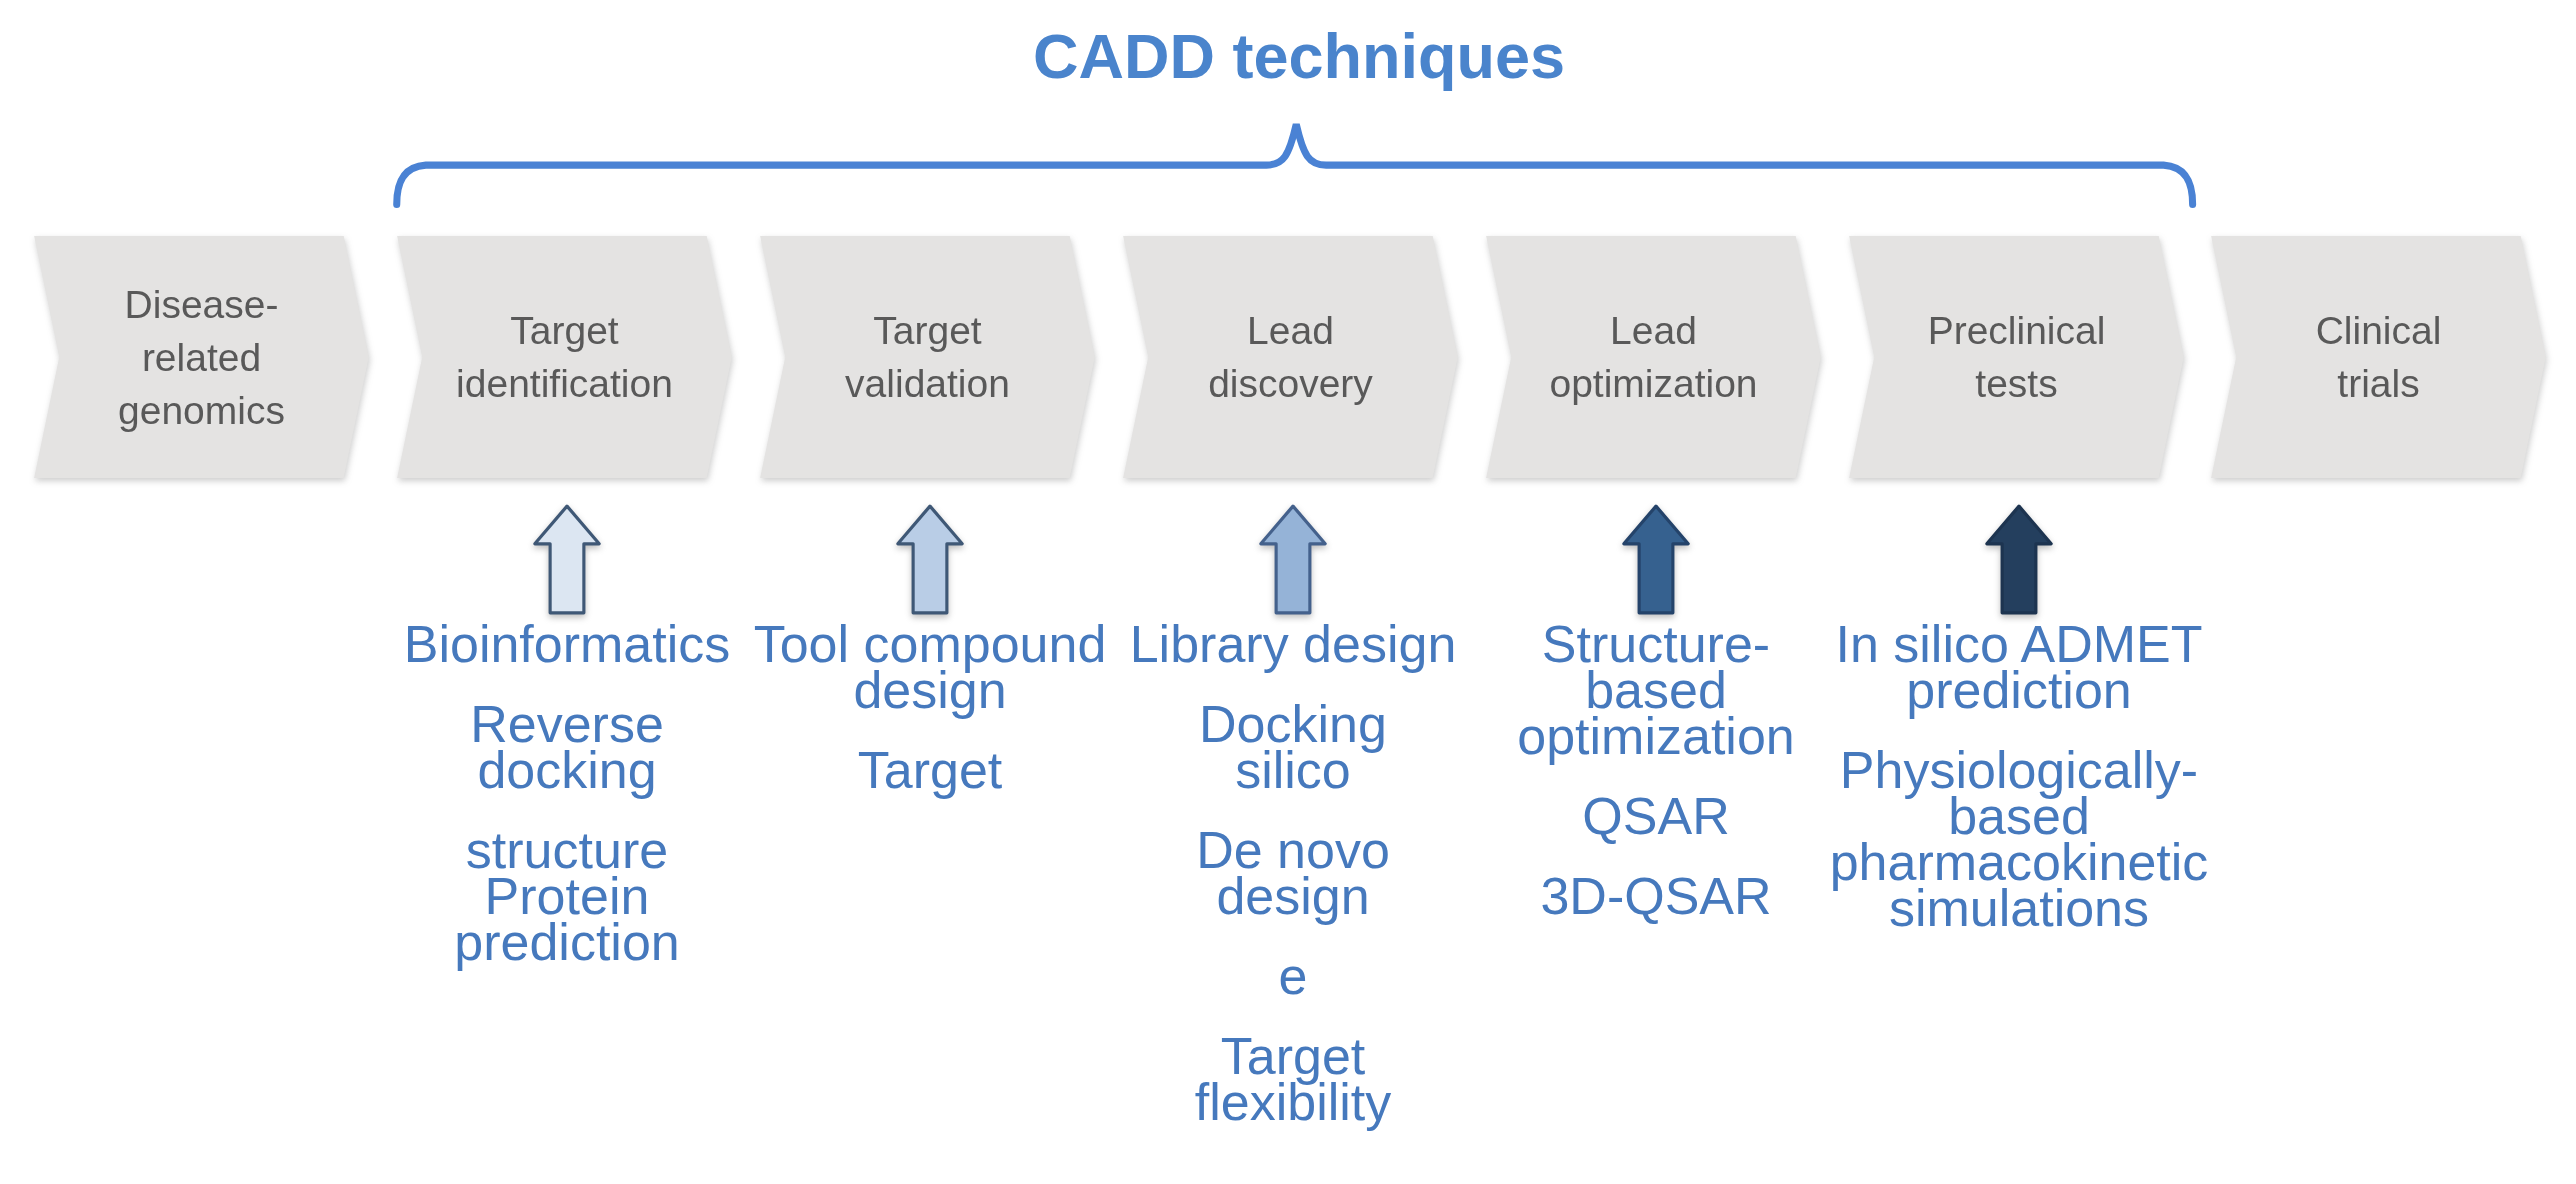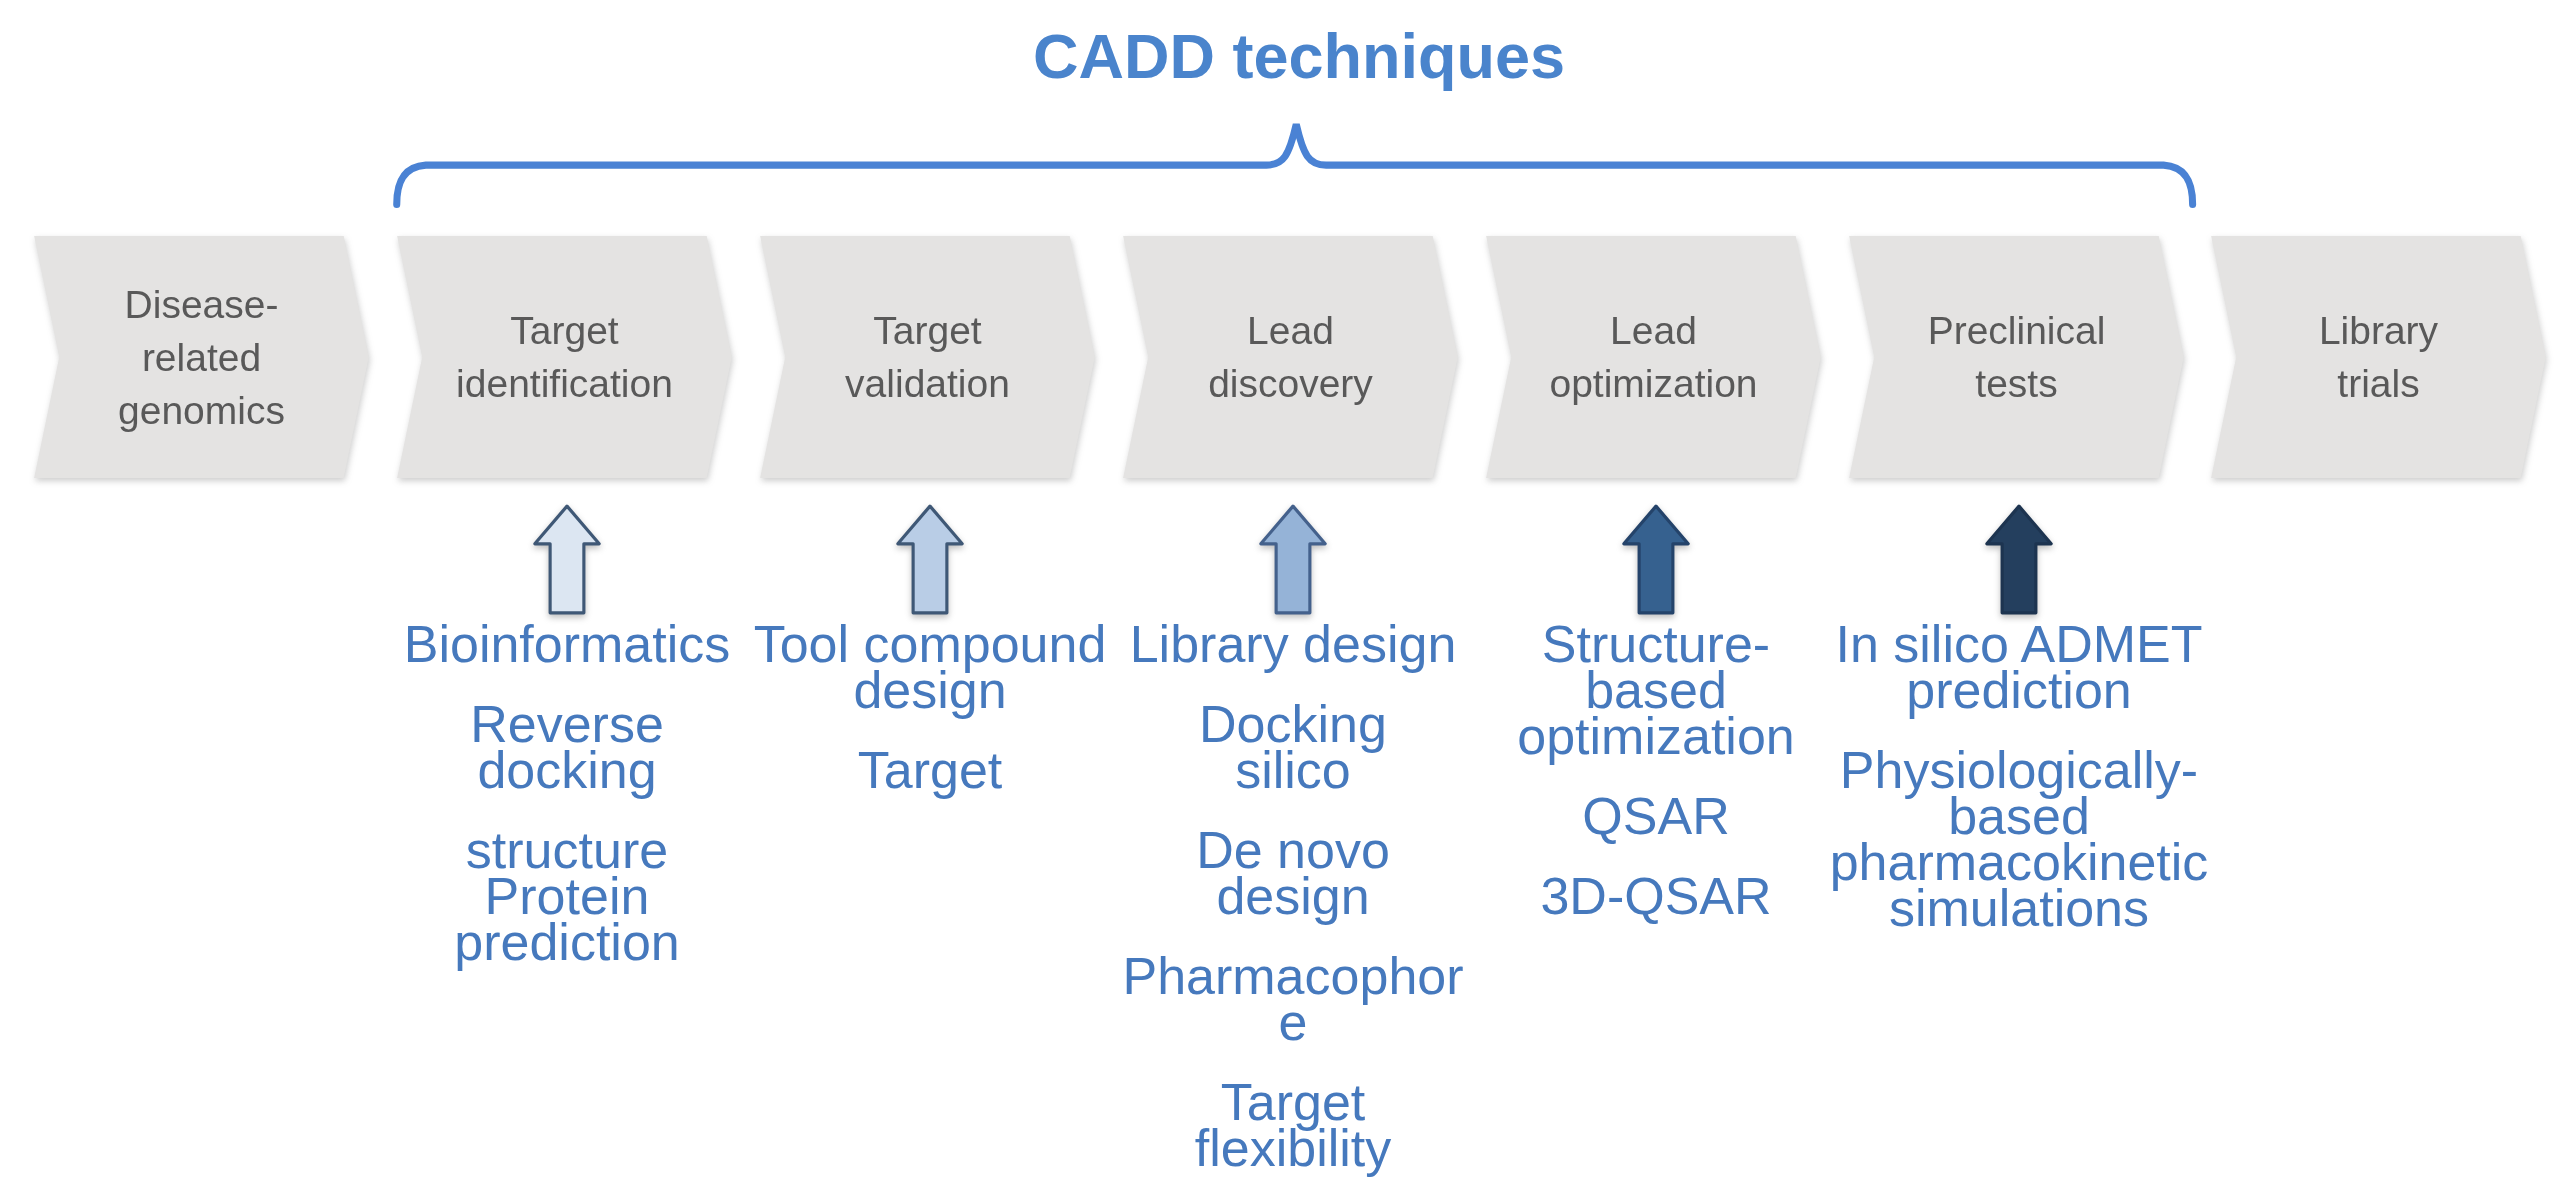--- a/index.html
+++ b/index.html
@@ -116,21 +116,21 @@
         <div class="stage-label" style="color:#595959">
           <div class="stage-line">Preclinical</div>
           <div class="stage-line">tests</div>
         </div>
       </div>
       <div class="stage" style="left: 2211px; top: 236px;">
         <svg class="soft-shadow" width="335" height="242" viewBox="0 0 426 308">
           <polygon points="0,0 394,0 426,154 394,308 0,308 32,154" fill="#e4e3e2"></polygon>
         </svg>
         <div class="stage-label" style="color:#595959">
-          <div class="stage-line">Library</div>
+          <div class="stage-line">Clinical</div>
           <div class="stage-line">trials</div>
         </div>
       </div>
     </div>
   <div id="arrows-root">
       <div class="up-arrow" style="left: 522px; top: 503px;"><svg class="arrow-shadow" width="90" height="113" viewBox="0 0 114 144">
           <polygon points="35.5,140 35.5,52 16,52 57,4 98,52 78.5,52 78.5,140" fill="#dce6f2" stroke="#3f5876" stroke-width="4" stroke-linejoin="round"></polygon>
         </svg></div>
       <div class="up-arrow" style="left: 885px; top: 503px;"><svg class="arrow-shadow" width="90" height="113" viewBox="0 0 114 144">
           <polygon points="35.5,140 35.5,52 16,52 57,4 98,52 78.5,52 78.5,140" fill="#b9cde6" stroke="#3f5876" stroke-width="4" stroke-linejoin="round"></polygon>
@@ -175,21 +175,20 @@
         </div>
         <div class="tech-item">
           <div class="tech-line">Docking</div>
           <div class="tech-line">silico</div>
         </div>
         <div class="tech-item">
           <div class="tech-line">De novo</div>
           <div class="tech-line">design</div>
         </div>
         <div class="tech-item">
-          <div class="tech-line">Pharmacophor</div>
           <div class="tech-line">e</div>
         </div>
         <div class="tech-item">
           <div class="tech-line">Target</div>
           <div class="tech-line">flexibility</div>
         </div>
       </div>
       <div class="tech-col" style="left: 1656px; top: 621px; color: rgb(70, 121, 189);">
         <div class="tech-item">
           <div class="tech-line">Structure-</div>

